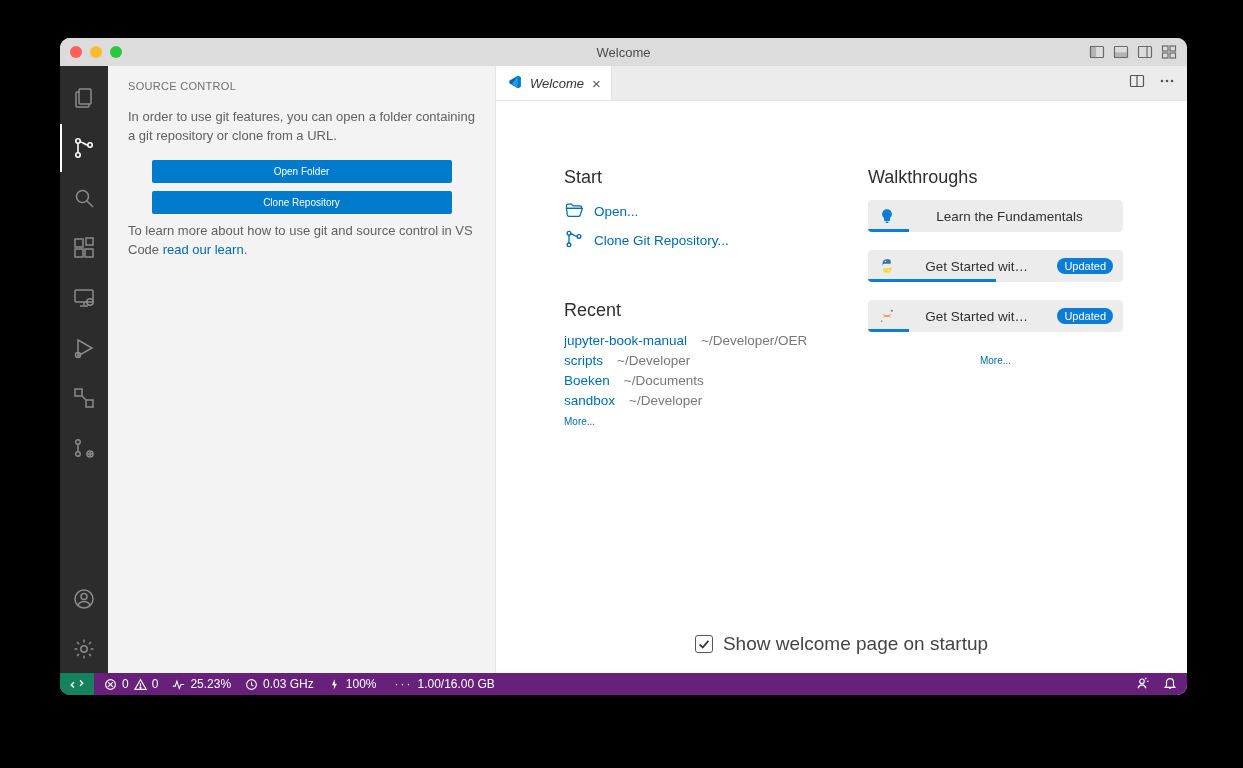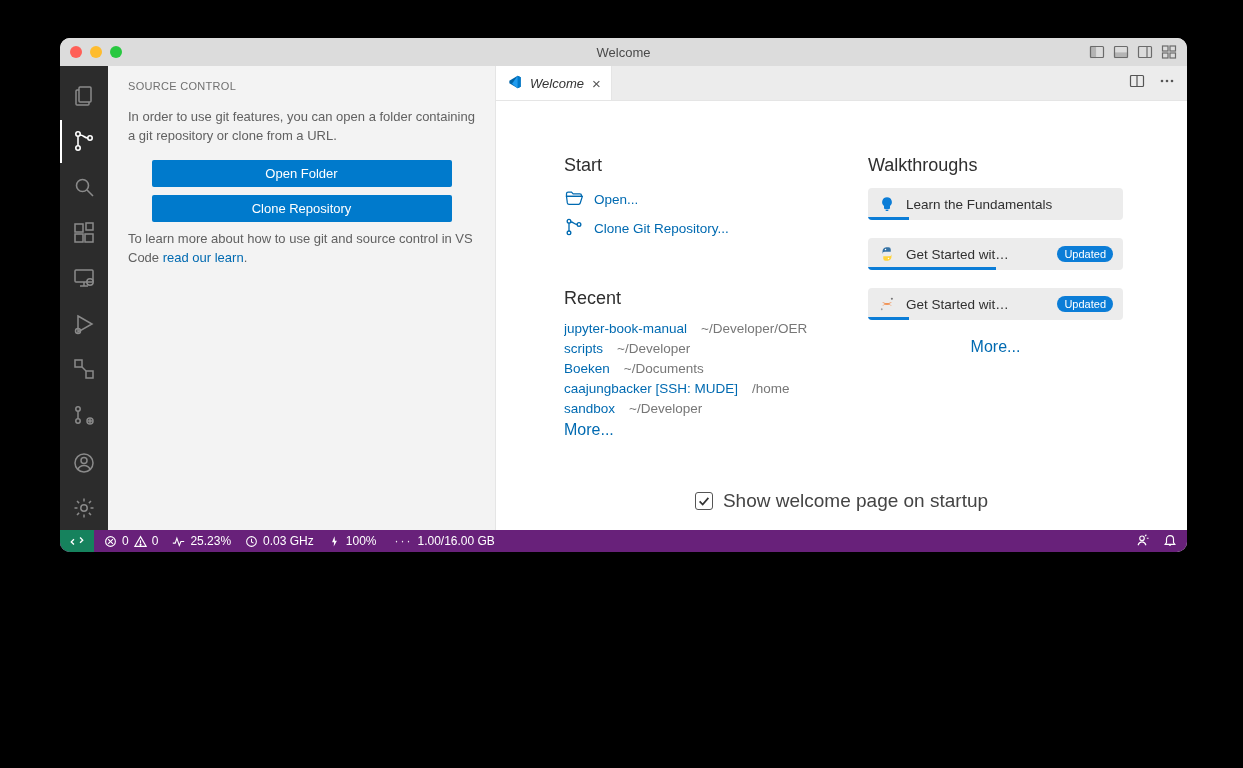--- a/index.html
+++ b/index.html
@@ -25,21 +25,21 @@
     --badge-bg:#0b7dd7;
     --badge-fg:#ffffff;
     --tab-bg:#ececec;
     --tab-active-bg:#ffffff;
     --border:#e5e5e5;
   }
   *{box-sizing:border-box;font-family:-apple-system,Segoe UI,Helvetica,Arial,sans-serif;}
   html,body{margin:0;height:100%;background:#000;}
   .screen{position:relative;width:1243px;height:768px;background:#000;}
   .appwin{
-    position:absolute;left:60px;top:38px;width:1127px;height:514px;
+    position:absolute;left:60px;top:38px;width:1127px;height:657px;
     border-radius:10px;overflow:hidden;
     box-shadow:0 18px 40px rgba(0,0,0,.55);
     display:flex;flex-direction:column;background:var(--editor-bg);
   }
 
   
   .titlebar{height:28px;background:var(--titlebar-bg);display:flex;align-items:center;position:relative;flex:0 0 auto;}
   .traffic{display:flex;gap:8px;margin-left:10px;}
   .tl{width:12px;height:12px;border-radius:50%;}
   .tl.red{background:#ff5f57;}.tl.yel{background:#febc2e;}.tl.grn{background:#28c840;}
@@ -52,47 +52,47 @@
   .activitybar{width:48px;background:var(--activitybar-bg);display:flex;flex-direction:column;align-items:center;padding-top:8px;gap:2px;}
   .act{width:48px;height:48px;display:flex;align-items:center;justify-content:center;color:var(--activitybar-fg);position:relative;}
   .act svg{width:24px;height:24px;}
   .act.active{color:var(--activitybar-active-fg);}
   .act.active::before{content:"";position:absolute;left:0;top:0;bottom:0;width:2px;background:#fff;}
   .act-spacer{flex:1;}
   .sidebar{width:388px;background:var(--sidebar-bg);color:var(--sidebar-fg);display:flex;flex-direction:column;border-right:1px solid var(--border);}
   .side-head{font-size:11px;letter-spacing:.3px;color:var(--sidebar-header);padding:14px 20px 6px;}
   .side-body{padding:10px 20px;font-size:13px;line-height:1.45;}
   .side-body p{margin:0 0 14px;}
-  .btn{display:block;width:300px;margin:0 auto 8px;padding:6px 17px;text-align:center;font-size:13px;background:var(--button-bg);color:var(--button-fg);border:none;border-radius:2px;cursor:pointer;}
+  .btn{display:block;width:300px;margin:0 auto 8px;padding:6px 17px;text-align:center;font-size:10px;background:var(--button-bg);color:var(--button-fg);border:none;border-radius:2px;cursor:pointer;}
   .side-body a{color:var(--link);text-decoration:none;}
 
   .editor{flex:1;display:flex;flex-direction:column;min-width:0;background:var(--editor-bg);}
   .tabs-row{height:35px;background:var(--tab-bg);display:flex;align-items:stretch;border-bottom:1px solid var(--border);}
   .tab{display:flex;align-items:center;gap:8px;padding:0 10px;background:var(--tab-active-bg);font-size:13px;font-style:italic;color:#333;border-right:1px solid var(--border);}
   .tab .close{font-style:normal;color:#555;font-size:15px;line-height:1;}
   .tab svg{width:16px;height:16px;}
   .tabs-spacer{flex:1;}
   .tab-actions{display:flex;align-items:center;gap:14px;padding:0 12px;color:#555;}
   .tab-actions svg{width:16px;height:16px;}
 
   .welcome{flex:1;overflow:auto;padding:54px 0 0 0;position:relative;}
   .cols{display:flex;gap:40px;padding:0 64px 0 68px;}
   .col-left{flex:1;min-width:0;}
   .col-right{width:255px;}
-  h2{font-size:18px;font-weight:500;color:#2f2f2f;margin:0 0 12px;}
+  h2{font-size:18px;font-weight:500;color:#2f2f2f;margin:12px 0 12px;}
   .start-list,.recent-list{list-style:none;margin:0 0 48px;padding:0;font-size:13.5px;}
   .start-list li{display:flex;align-items:center;gap:10px;margin:6px 0;color:var(--link);cursor:pointer;}
   .start-list svg{width:20px;height:20px;color:var(--link);}
   .recent-list li{margin:5px 0;white-space:nowrap;overflow:hidden;text-overflow:ellipsis;}
   .rlink{color:var(--link);cursor:pointer;}
   .rpath{color:#777;margin-left:14px;}
-  .more{color:var(--link);cursor:pointer;font-size:16px;}
+  .more{color:var(--link);cursor:pointer;font-size:10px;}
 
   .wt-card{background:var(--wt-card-bg);color:var(--wt-card-fg);border-radius:4px;height:32px;display:flex;align-items:center;gap:10px;padding:0 10px;margin-bottom:18px;position:relative;font-size:13.5px;cursor:pointer;overflow:hidden;}
-  .wt-card .lbl{flex:1;white-space:nowrap;overflow:hidden;text-overflow:ellipsis;}
+  .wt-card .lbl{flex:1;white-space:nowrap;overflow:hidden;text-overflow:ellipsis;text-align:center;}
   .wt-card .badge{background:var(--badge-bg);color:var(--badge-fg);font-size:11px;padding:2px 7px;border-radius:10px;}
   .wt-card .progress{position:absolute;left:0;bottom:0;height:3px;background:var(--wt-progress);}
   .wt-ic{display:inline-flex;width:18px;height:18px;align-items:center;justify-content:center;}
   .wt-more{text-align:center;}
 
   .startup-row{position:absolute;bottom:18px;left:0;right:0;display:flex;justify-content:center;align-items:center;gap:10px;font-size:19px;color:#444;}
   .chk{width:18px;height:18px;border:1px solid #555;border-radius:3px;display:inline-flex;align-items:center;justify-content:center;}
   .chk svg{width:14px;height:14px;color:#333;}
 
   
@@ -291,21 +291,20 @@
                       </svg></span>
                   <span>Clone Git Repository...</span>
                 </li>
               </ul>
 
               <h2>Recent</h2>
               <ul class="recent-list">
                 <li><span class="rlink">jupyter-book-manual</span><span class="rpath">~/Developer/OER</span></li>
                 <li><span class="rlink">scripts</span><span class="rpath">~/Developer</span></li>
                 <li><span class="rlink">Boeken</span><span class="rpath">~/Documents</span></li>
-                <li><span class="rlink">caajungbacker [SSH: MUDE]</span><span class="rpath">/home</span></li>
                 <li><span class="rlink">sandbox</span><span class="rpath">~/Developer</span></li>
                 <li><span class="more">More...</span></li>
               </ul>
             </div>
 
             <div class="col-right">
               <h2>Walkthroughs</h2>
 
               <div class="wt-card">
                 <span class="wt-ic">

